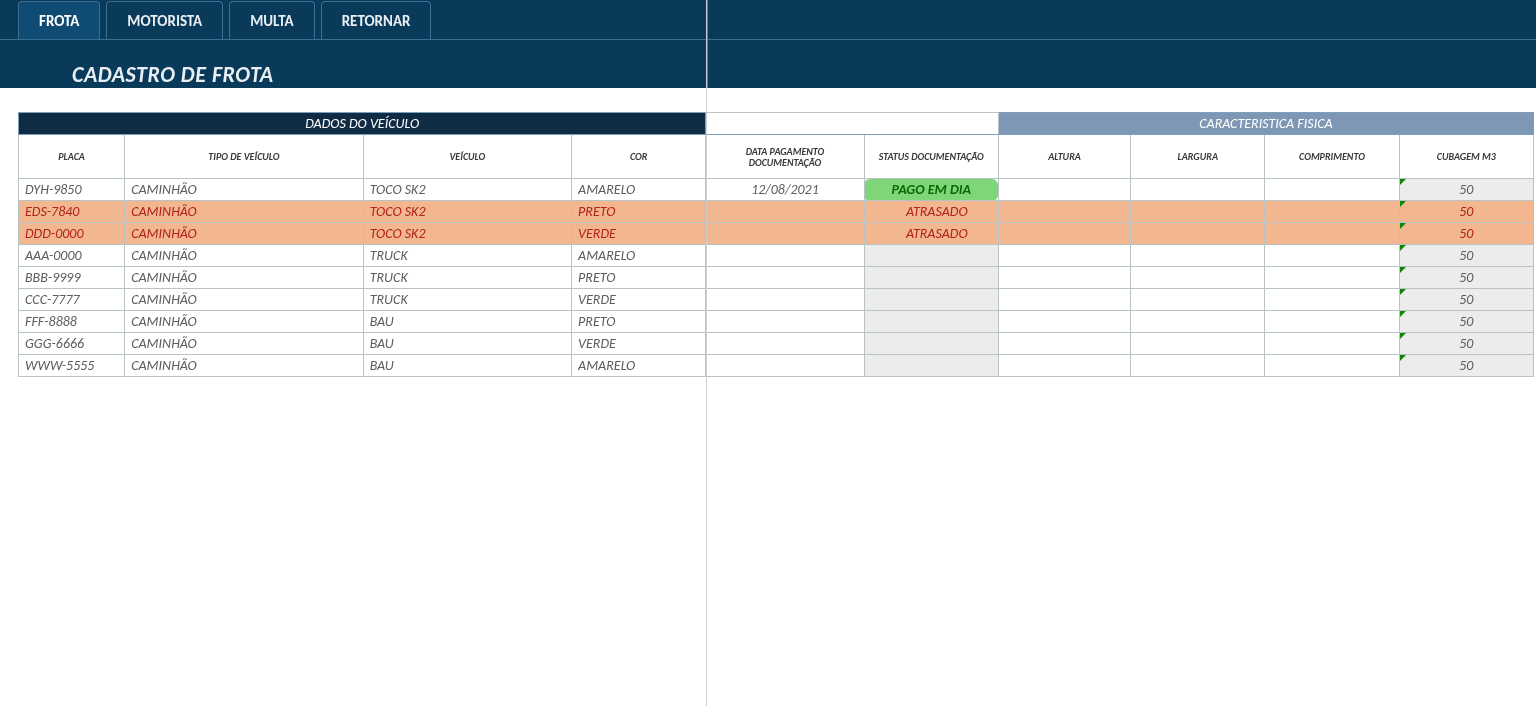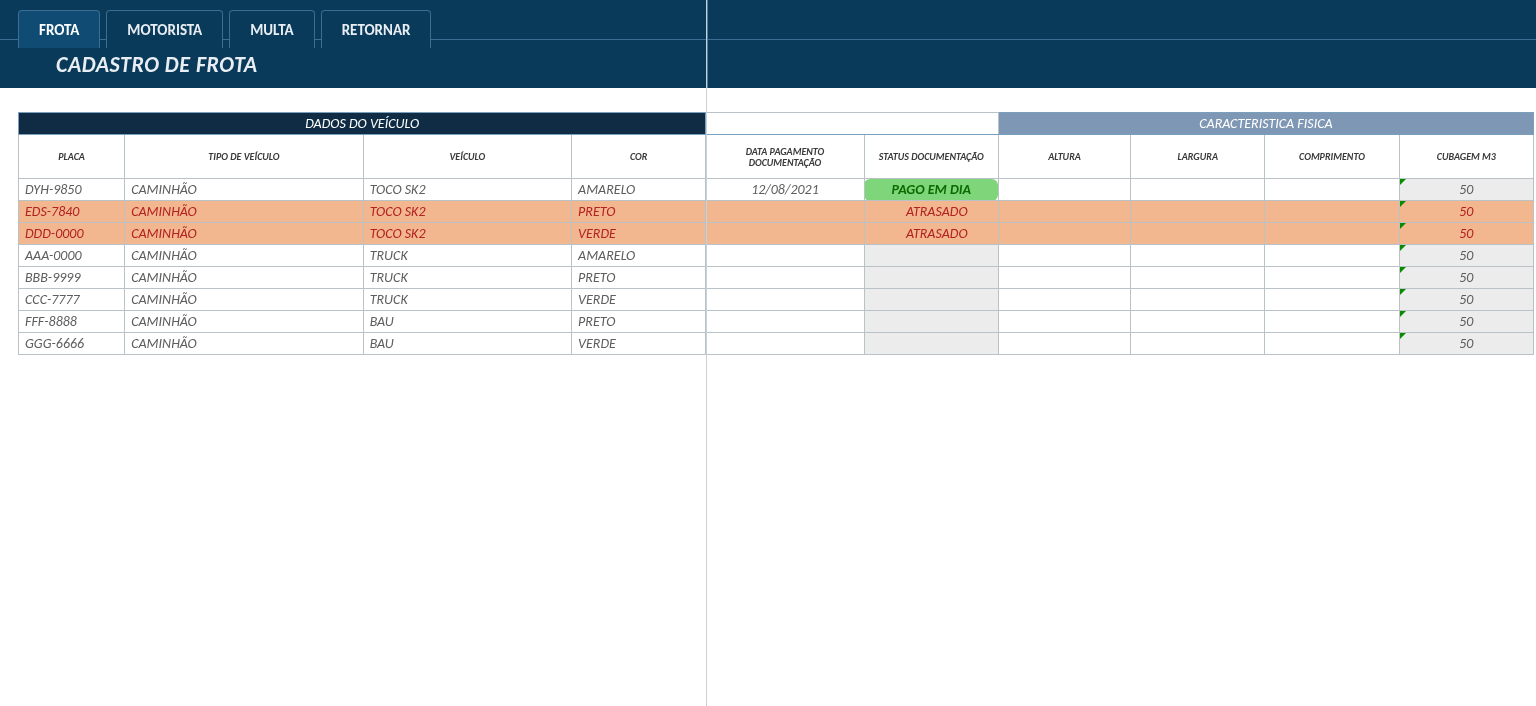--- a/index.html
+++ b/index.html
@@ -28,31 +28,31 @@
     height: 38px;
     padding: 0 20px;
     display: flex; align-items: center; justify-content: center;
     font-weight: 700; font-size: 15px;
     color: #e8eef3;
     border: 1px solid #3a6f93;
     border-bottom: none;
     border-radius: 4px 4px 0 0;
     background: #0a3a5a;
     position: relative;
-    top: 10px;
+    top: 1px;
     cursor: pointer;
   }
   .tab-btn.active {
     background: #0f4b73;
     color: #ffffff;
   }
   .subtitle-row {
     height: 48px;
-    display: flex; align-items: center;
-    padding-left: 56px;
+    display: flex; align-items: flex-end;
+    padding-left: 72px;
   }
   .subtitle-row h1 {
     color: #e8eef3;
     font-style: italic;
     font-weight: 700;
     font-size: 22px;
     margin: 0;
     letter-spacing: 0.5px;
   }
   .white-gap { height: 24px; background: #fff; }
@@ -299,17 +299,29 @@
           <td class="txt-left">CAMINHÃO</td>
           <td class="txt-left">BAU</td>
           <td class="txt-left">VERDE</td>
           <td class="txt-center"></td>
           <td class="txt-center cell-grey"></td>
           <td class="txt-center"></td>
           <td class="txt-center"></td>
           <td class="txt-center"></td>
           <td class="txt-center cell-grey cub">50</td>
         </tr>
+        <tr>
+          <td class="txt-left">WWW-5555</td>
+          <td class="txt-left">CAMINHÃO</td>
+          <td class="txt-left">BAU</td>
+          <td class="txt-left">AMARELO</td>
+          <td class="txt-center"></td>
+          <td class="txt-center cell-grey"></td>
+          <td class="txt-center"></td>
+          <td class="txt-center"></td>
+          <td class="txt-center"></td>
+          <td class="txt-center cell-grey cub">50</td>
+        </tr>
       </tbody>
   </table>
 </div>
 
 <div class="vert-split"></div>
 
 </body></html>

